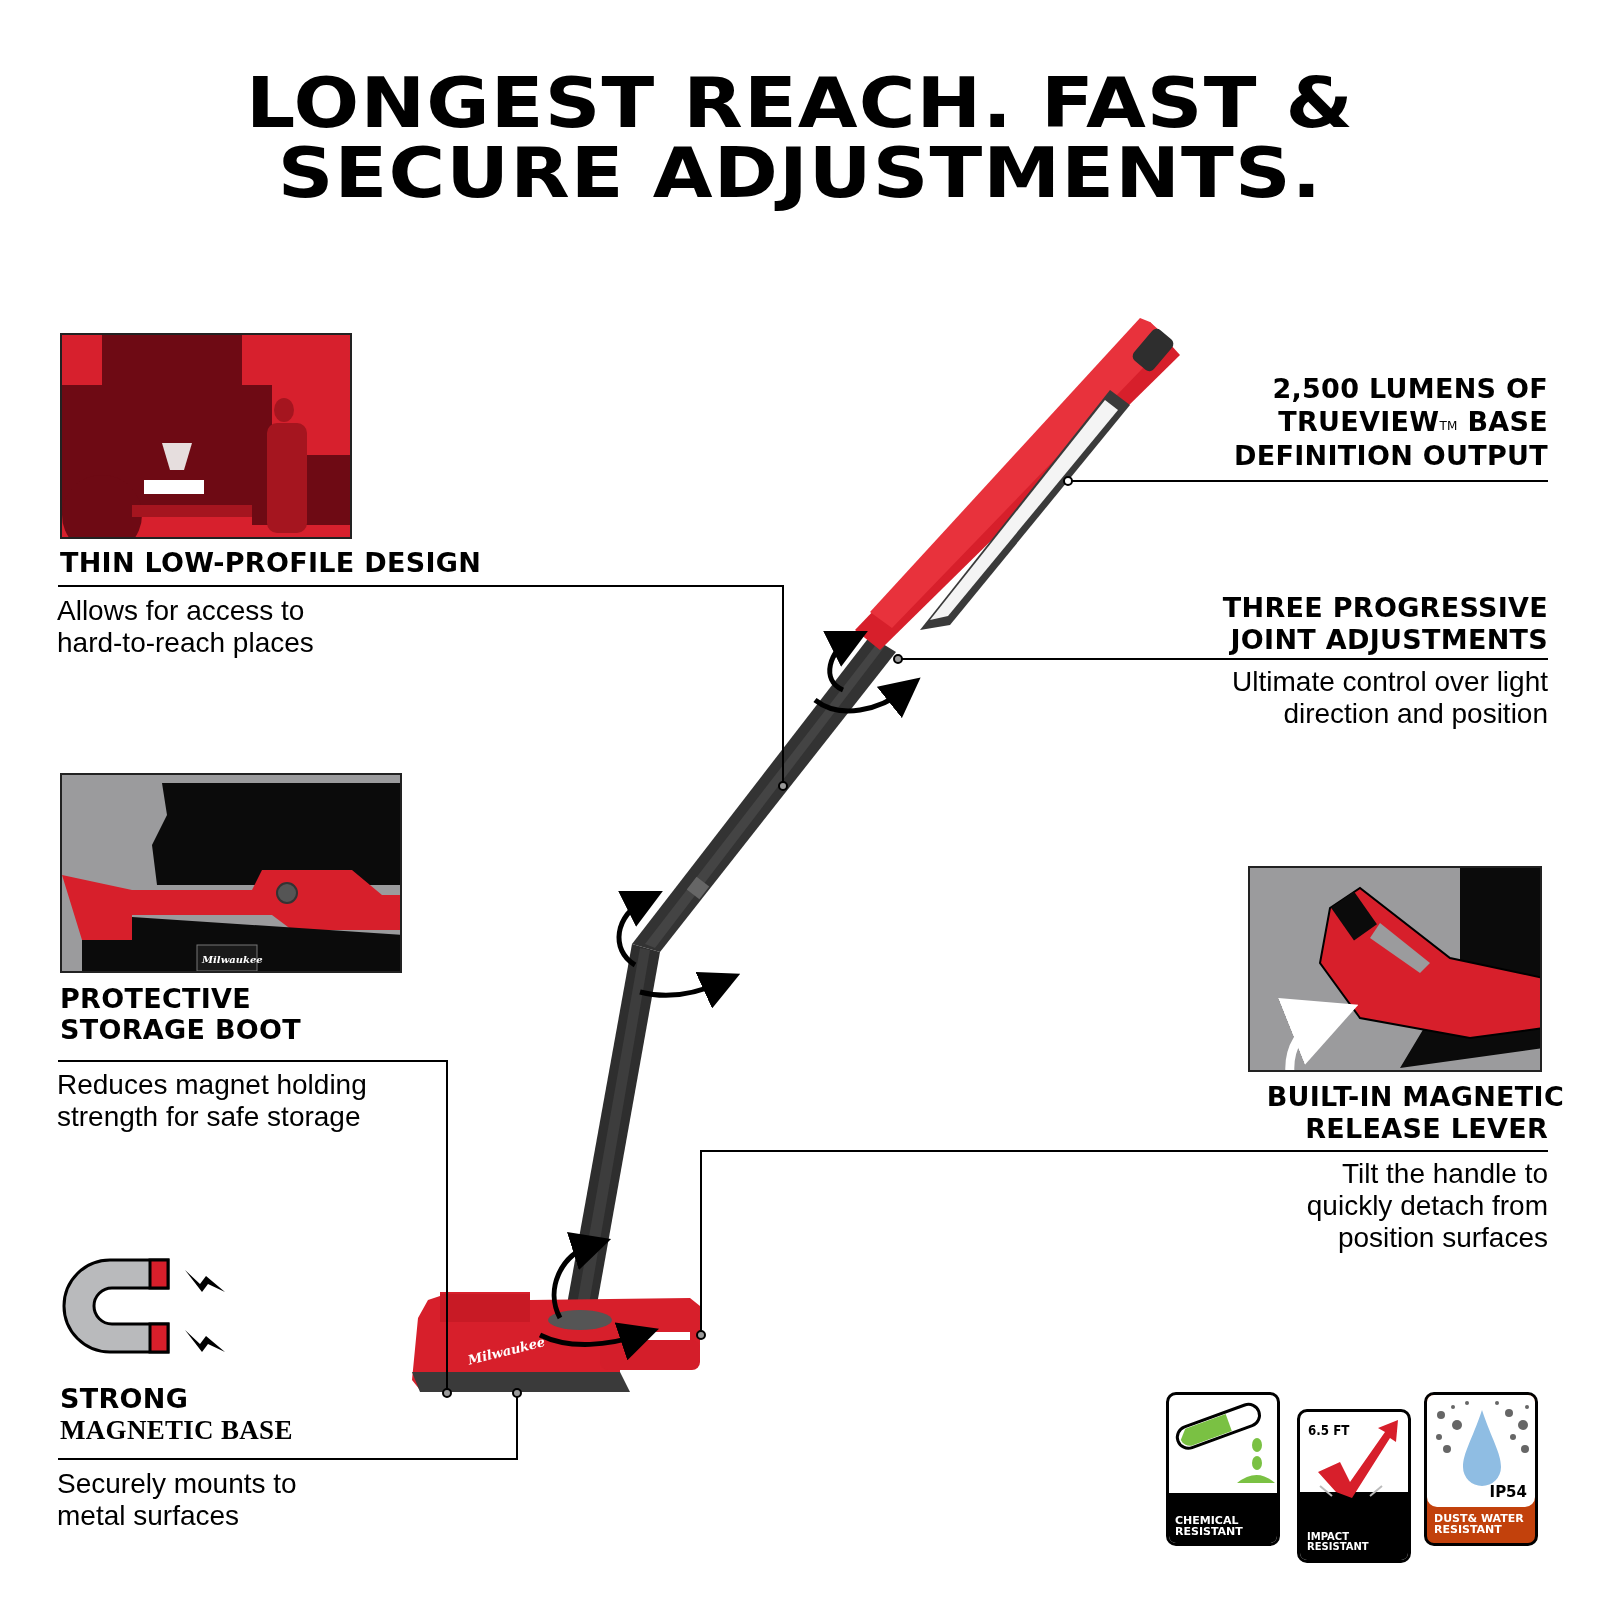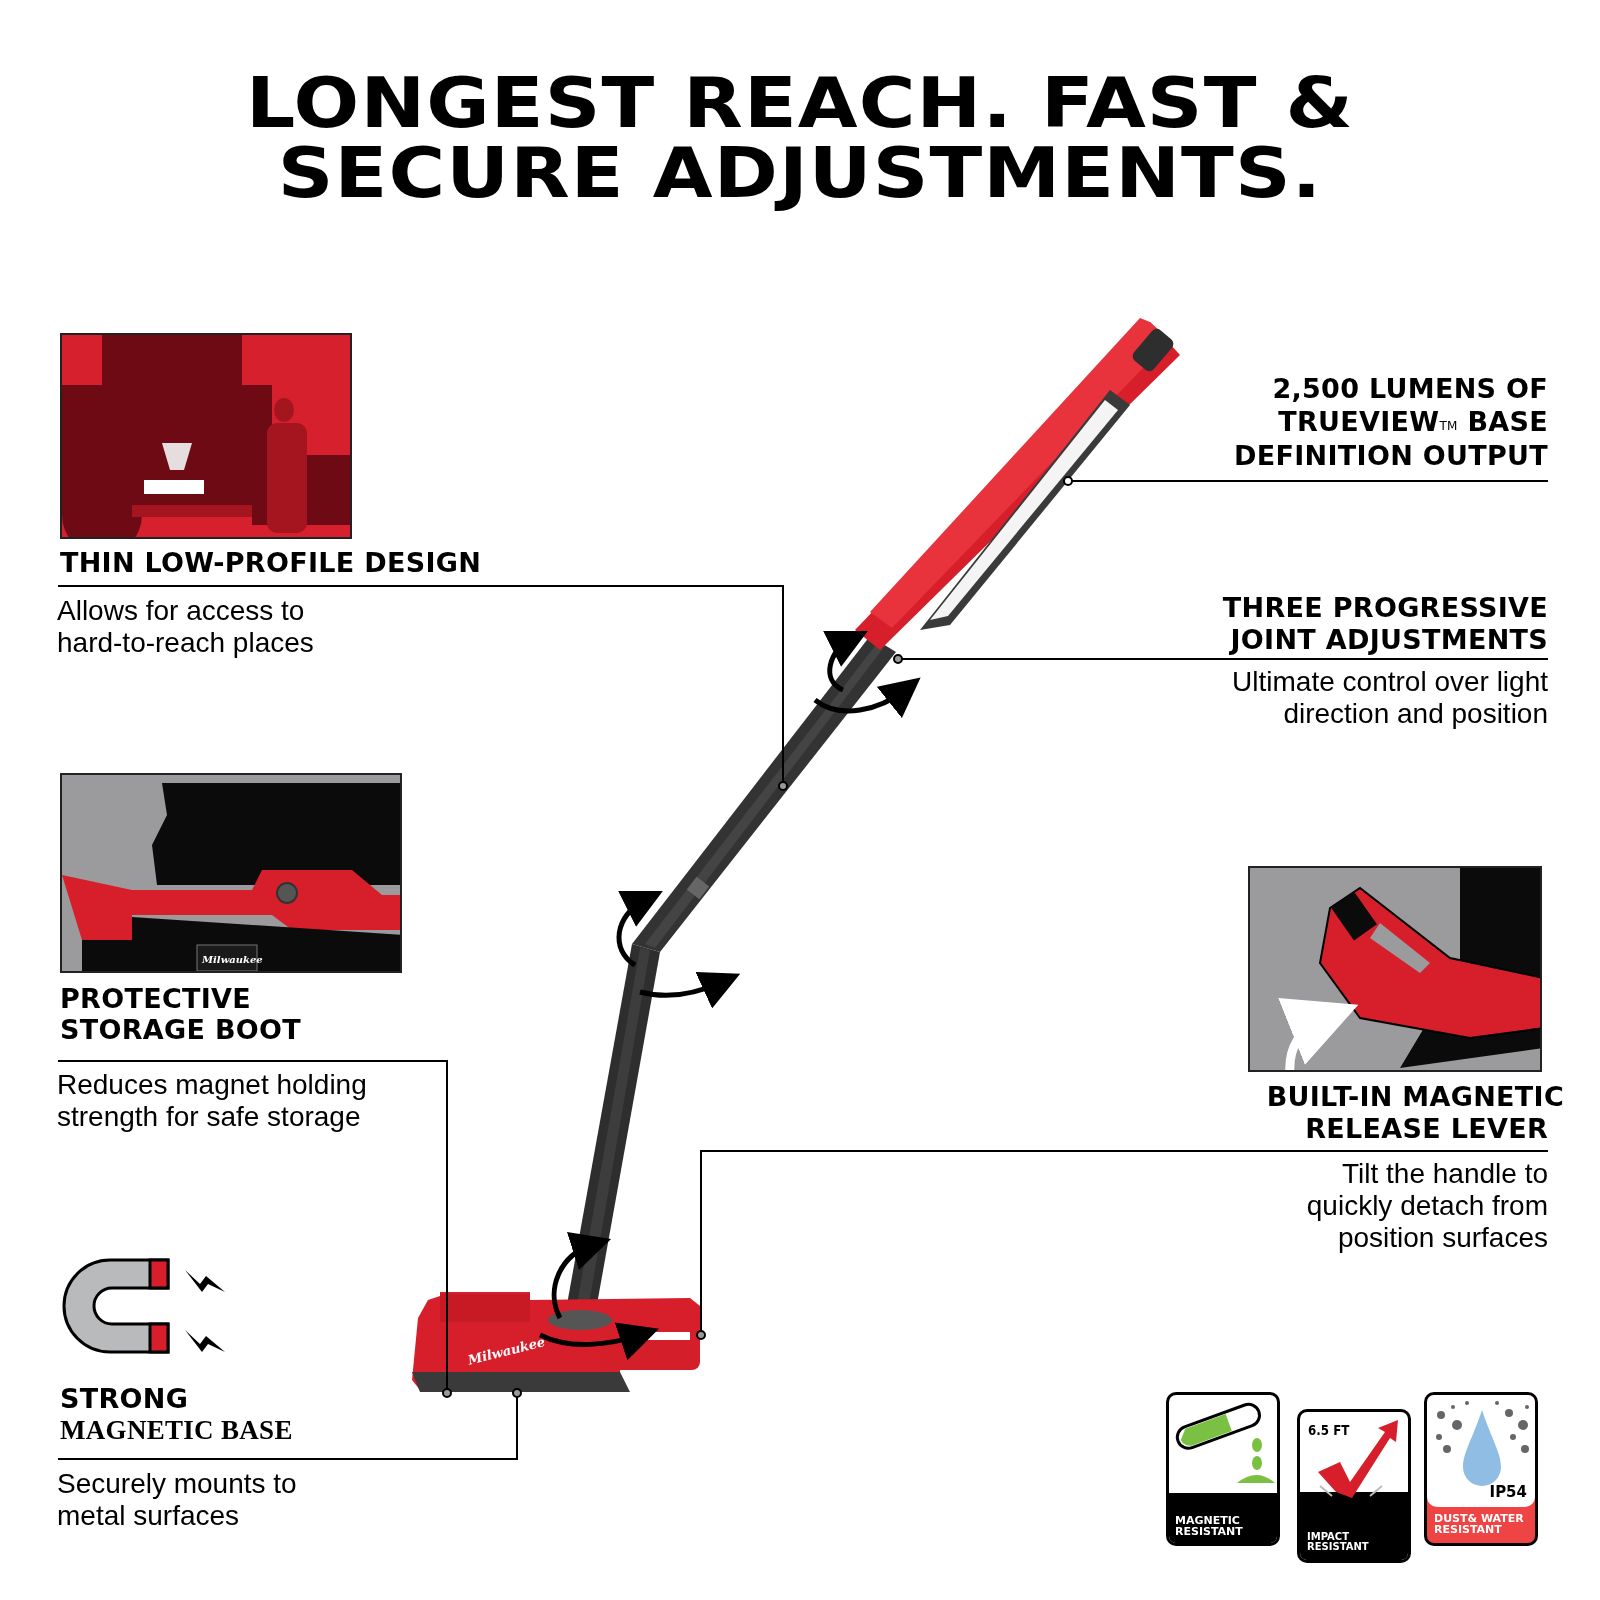--- a/index.html
+++ b/index.html
@@ -161,40 +161,40 @@
   <svg width="108" height="96">
     <g transform="rotate(-20 50 30)">
       <rect x="6" y="20" width="86" height="22" rx="11" fill="#fff" stroke="#000" stroke-width="3"></rect>
       <path d="M9,31 A10,10 0 0 0 17,40 L60,40 L60,22 L17,22 Z" fill="#7ac143"></path>
     </g>
     <ellipse cx="88" cy="50" rx="5" ry="7" fill="#7ac143"></ellipse>
     <ellipse cx="88" cy="68" rx="5" ry="7" fill="#7ac143"></ellipse>
     <path d="M68,88 Q88,72 106,88 Z" fill="#7ac143"></path>
   </svg>
   <div class="foot" style="height:50px;padding-top:22px;box-sizing:border-box;">
-    <div>MAGNETIC</div>
+    <div>CHEMICAL</div>
     <div>RESISTANT</div>
   </div>
 </div>
 
 <div class="badge" style="left:1297px;top:1390px;margin-top:19px;">
   <div class="abs" style="left:8px;top:10px;font-family:'DejaVu Sans',sans-serif;font-weight:bold;font-size:14px;transform:scaleX(0.85);transform-origin:left;">6.5 FT</div>
   <div class="abs" style="left:0;right:0;bottom:0;height:68px;background:#000;"></div>
   <svg class="abs" style="left:0;top:0;" width="108" height="100">
     <polygon points="18,60 40,50 50,70 85,20 78,16 98,8 96,30 90,26 52,86 36,80" fill="#d71f2b"></polygon>
     <line x1="20" y1="74" x2="32" y2="84" stroke="#bbb" stroke-width="2"></line>
     <line x1="82" y1="74" x2="70" y2="84" stroke="#bbb" stroke-width="2"></line>
   </svg>
   <div class="abs" style="left:7px;bottom:8px;color:#fff;font-family:'DejaVu Sans',sans-serif;font-weight:bold;font-size:10px;line-height:10px;">
     <div>IMPACT</div>
     <div>RESISTANT</div>
   </div>
 </div>
 
-<div class="badge" style="left:1424px;top:1392px;background:#ef4444;">
+<div class="badge" style="left:1424px;top:1392px;background:#c2410c;">
   <div class="abs" style="left:0;top:0;width:108px;height:112px;background:#fff;border-radius:0 0 10px 10px;"></div>
   <svg class="abs" style="left:0;top:0;" width="108" height="112">
     <g fill="#666">
       <circle cx="14" cy="20" r="4"></circle>
         <circle cx="30" cy="30" r="5"></circle>
         <circle cx="12" cy="42" r="3"></circle>
         <circle cx="26" cy="12" r="2"></circle>
       <circle cx="82" cy="18" r="4"></circle>
         <circle cx="96" cy="30" r="5"></circle>
         <circle cx="86" cy="42" r="3"></circle>

